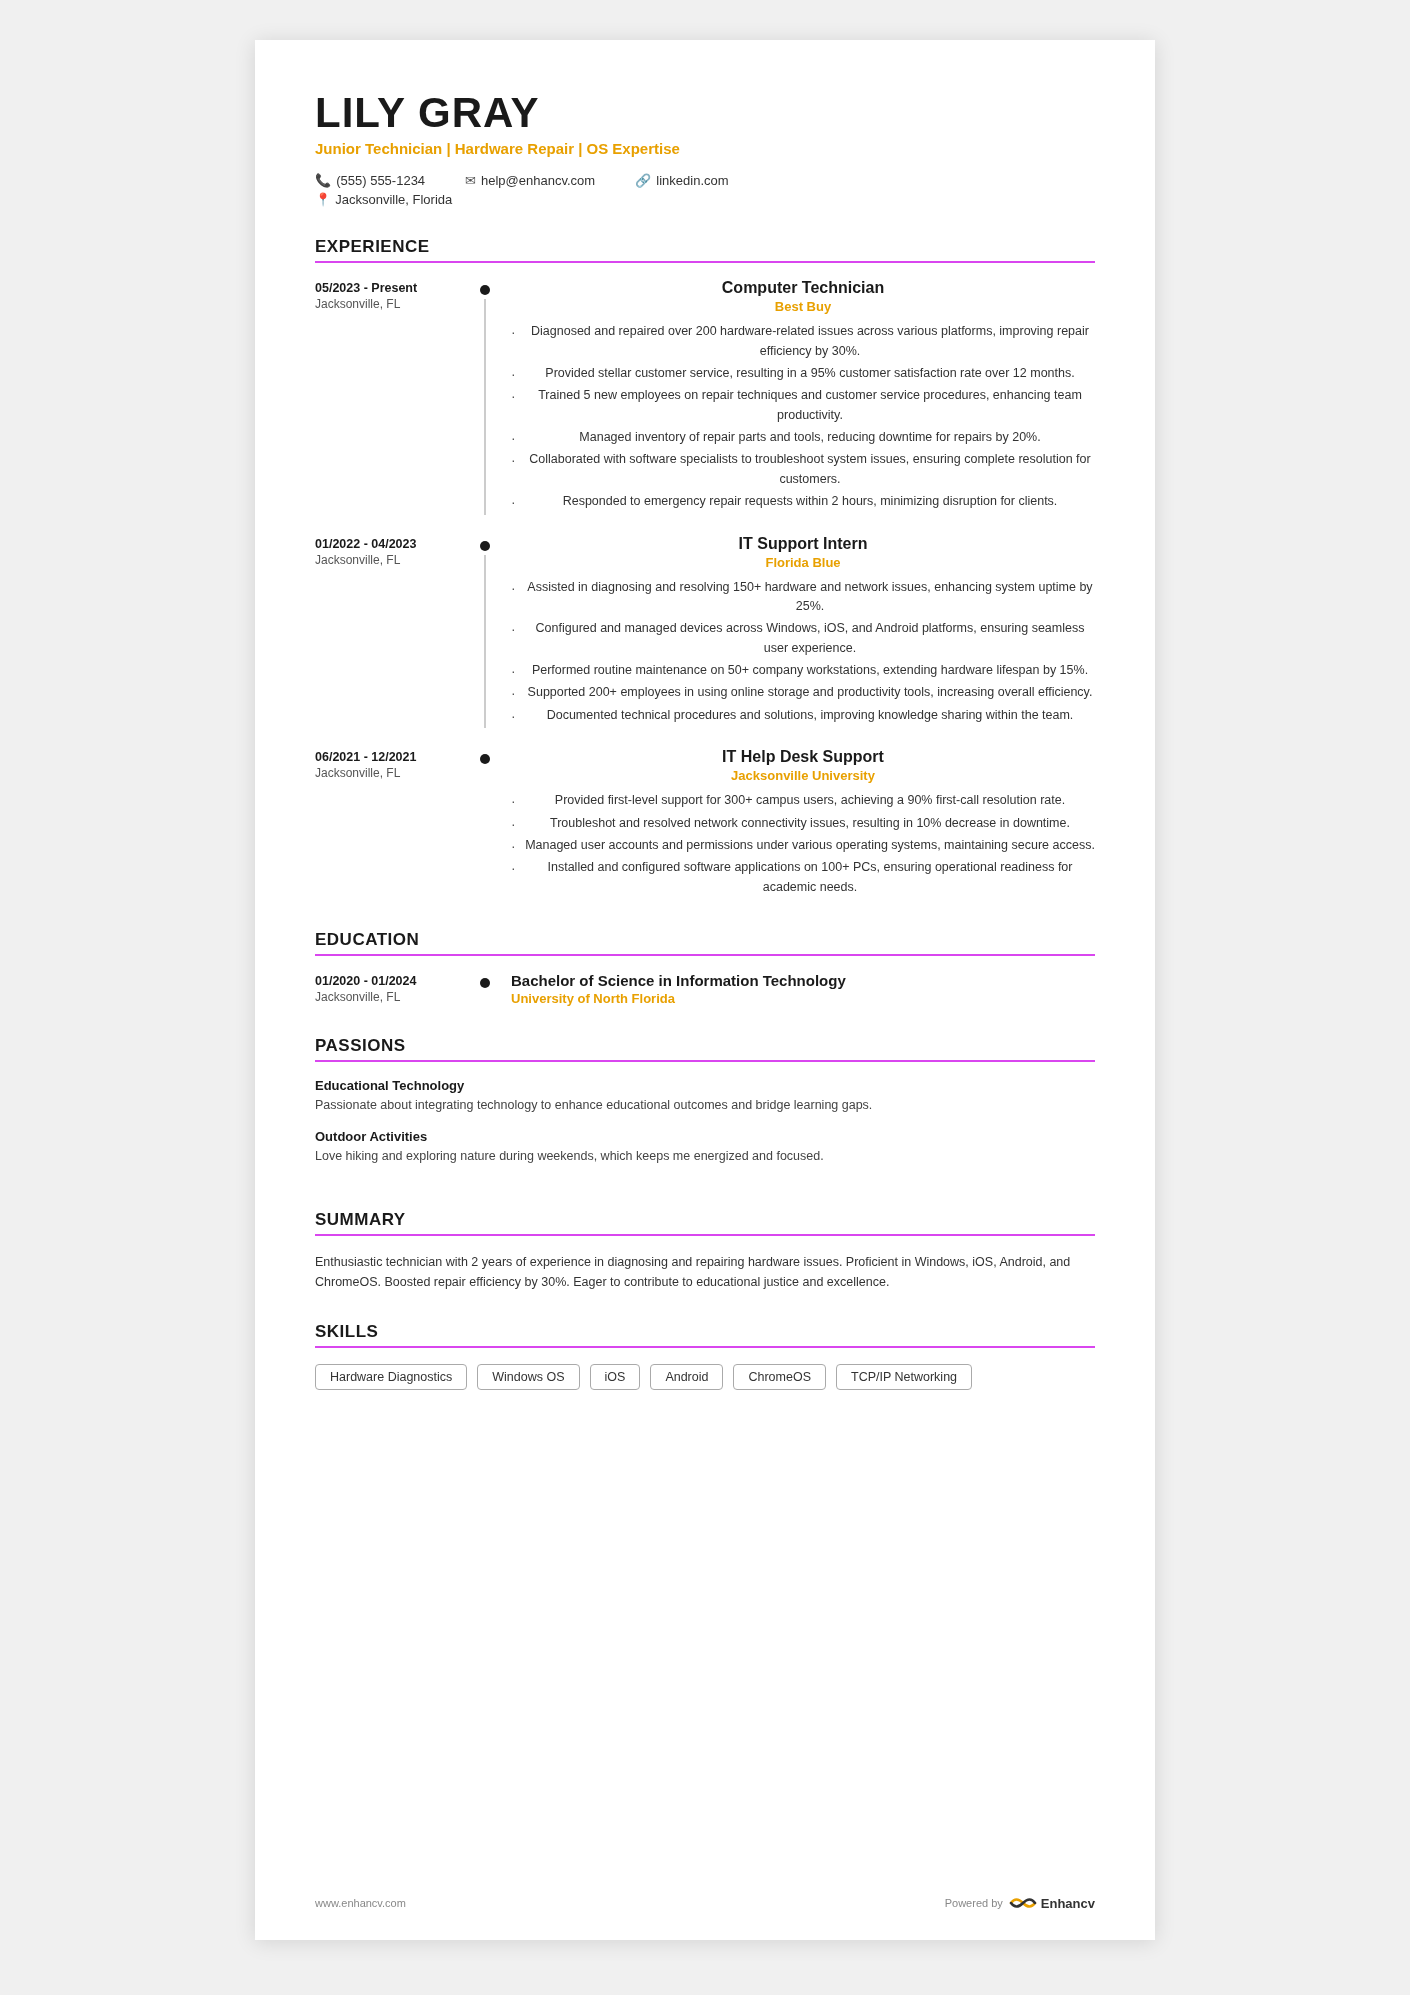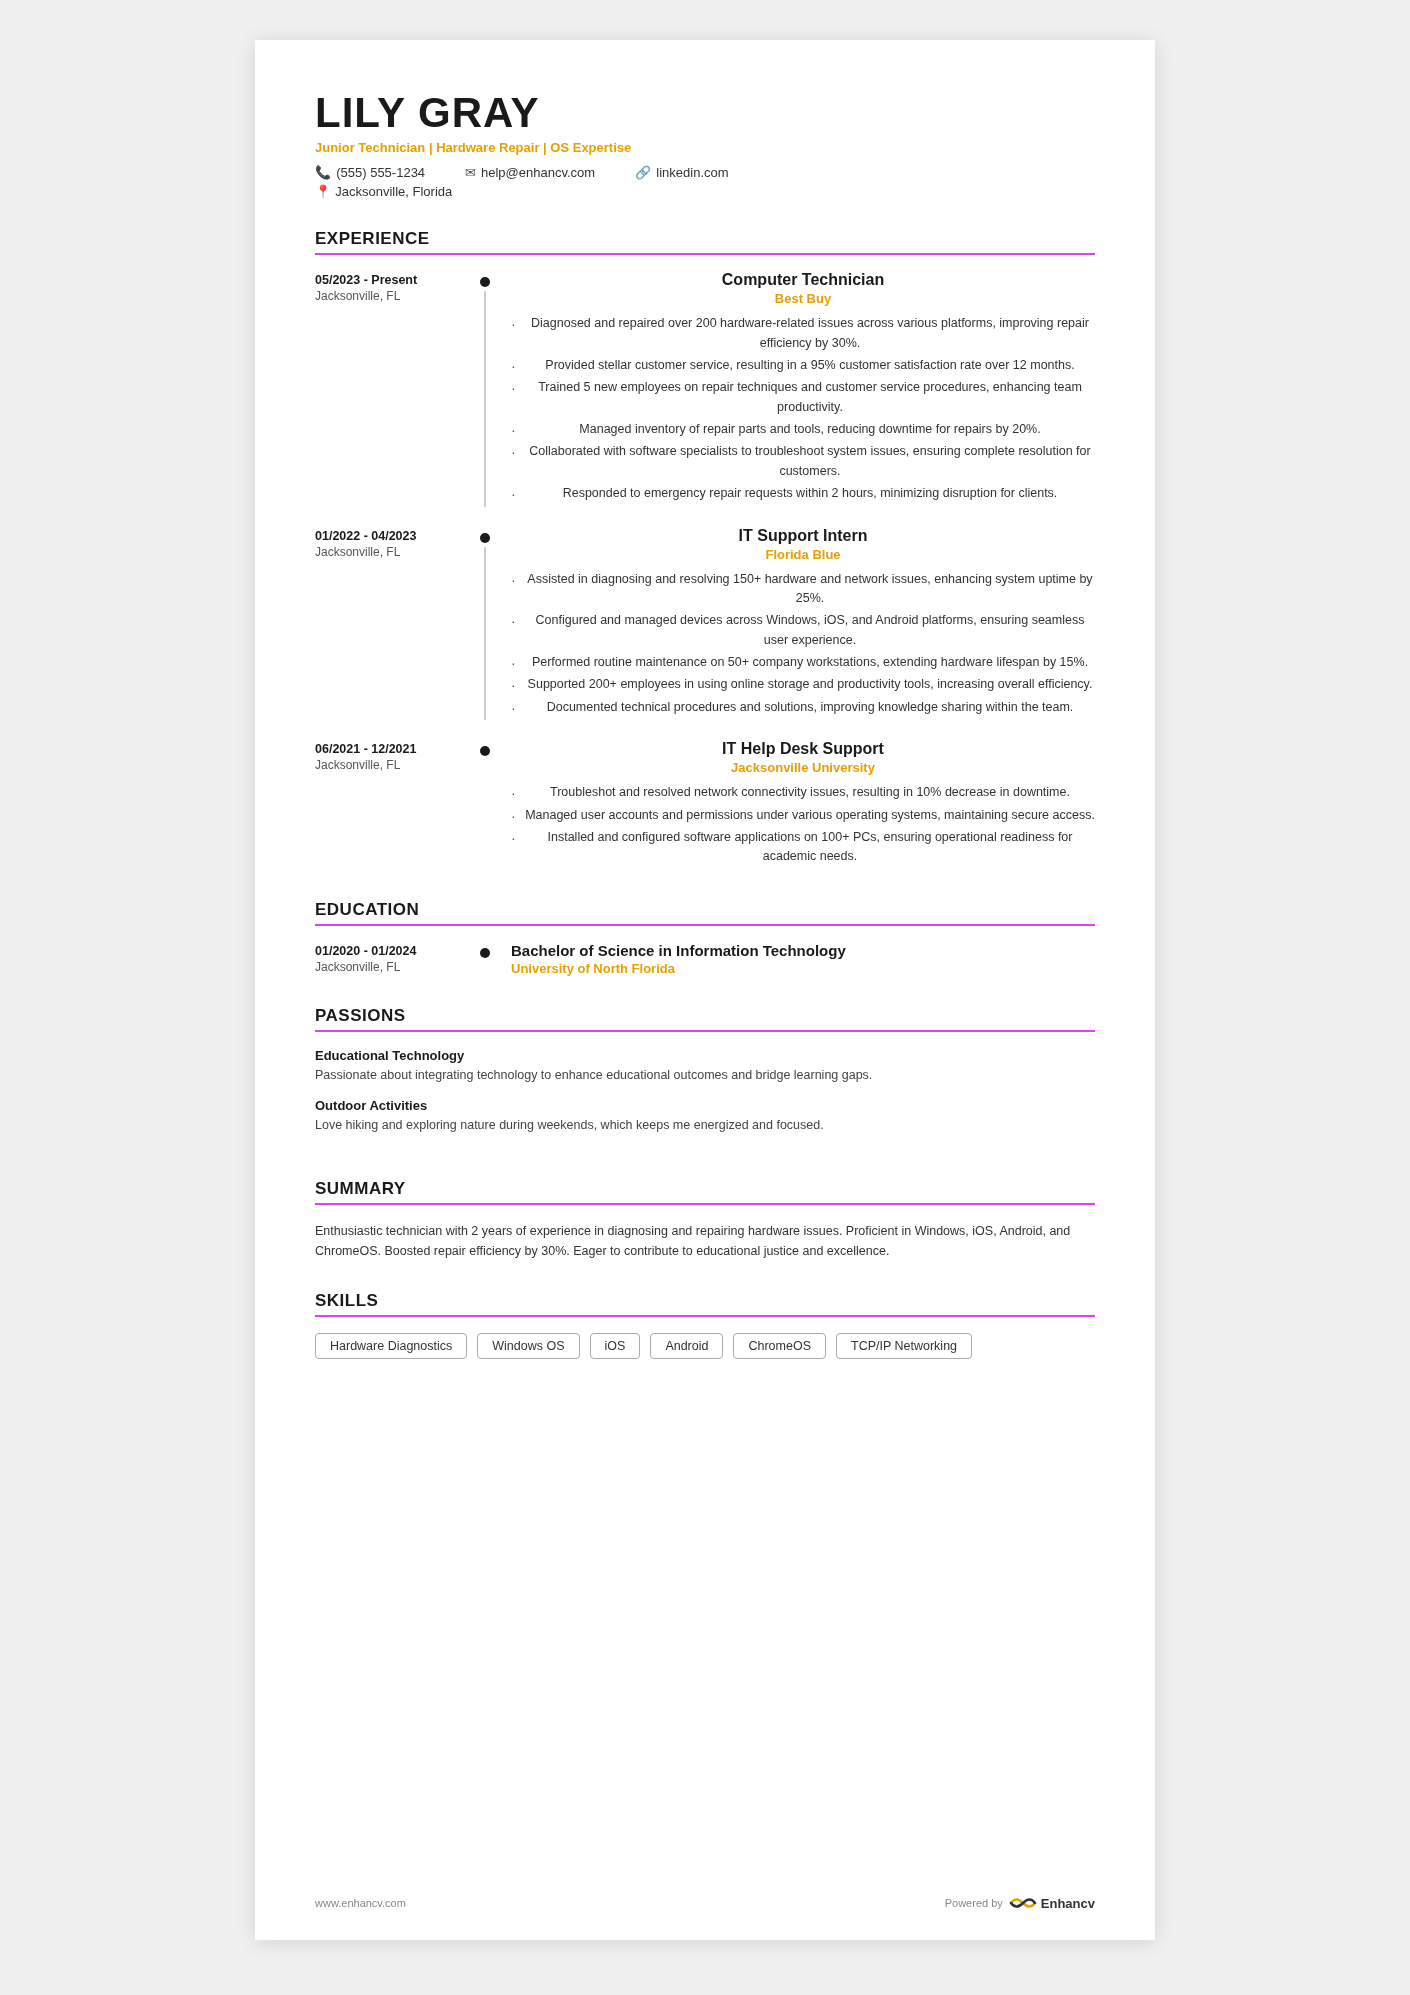--- a/index.html
+++ b/index.html
@@ -22,25 +22,25 @@
     }
     
     .header-name {
       font-size: 42px;
       font-weight: 900;
       color: #1a1a1a;
       letter-spacing: 1px;
       line-height: 1.1;
     }
     .header-title {
-      font-size: 13px;
+      font-size: 15px;
       font-weight: 700;
       color: #e8a000;
       margin-top: 4px;
-      margin-bottom: 10px;
+      margin-bottom: 16px;
     }
     .header-contacts {
       display: flex;
       gap: 40px;
       font-size: 13px;
       color: #333;
       margin-bottom: 4px;
       align-items: center;
     }
     .header-location {
@@ -327,20 +327,21 @@
       <div class="exp-location-left">Jacksonville, FL</div>
     </div>
     <div class="exp-dot-col">
       <div class="exp-dot"></div>
 
     </div>
     <div class="exp-content">
       <div class="exp-job-title">IT Help Desk Support</div>
       <div class="exp-company">Jacksonville University</div>
       <ul class="exp-bullets">
+              <li>Provided first-level support for 300+ campus users, achieving a 90% first-call resolution rate.</li>
               <li>Troubleshot and resolved network connectivity issues, resulting in 10% decrease in downtime.</li>
               <li>Managed user accounts and permissions under various operating systems, maintaining secure access.</li>
               <li>Installed and configured software applications on 100+ PCs, ensuring operational readiness for academic needs.</li>
             </ul>
     </div>
   </div>
       </div>
   </div>
 
   <div class="section">

